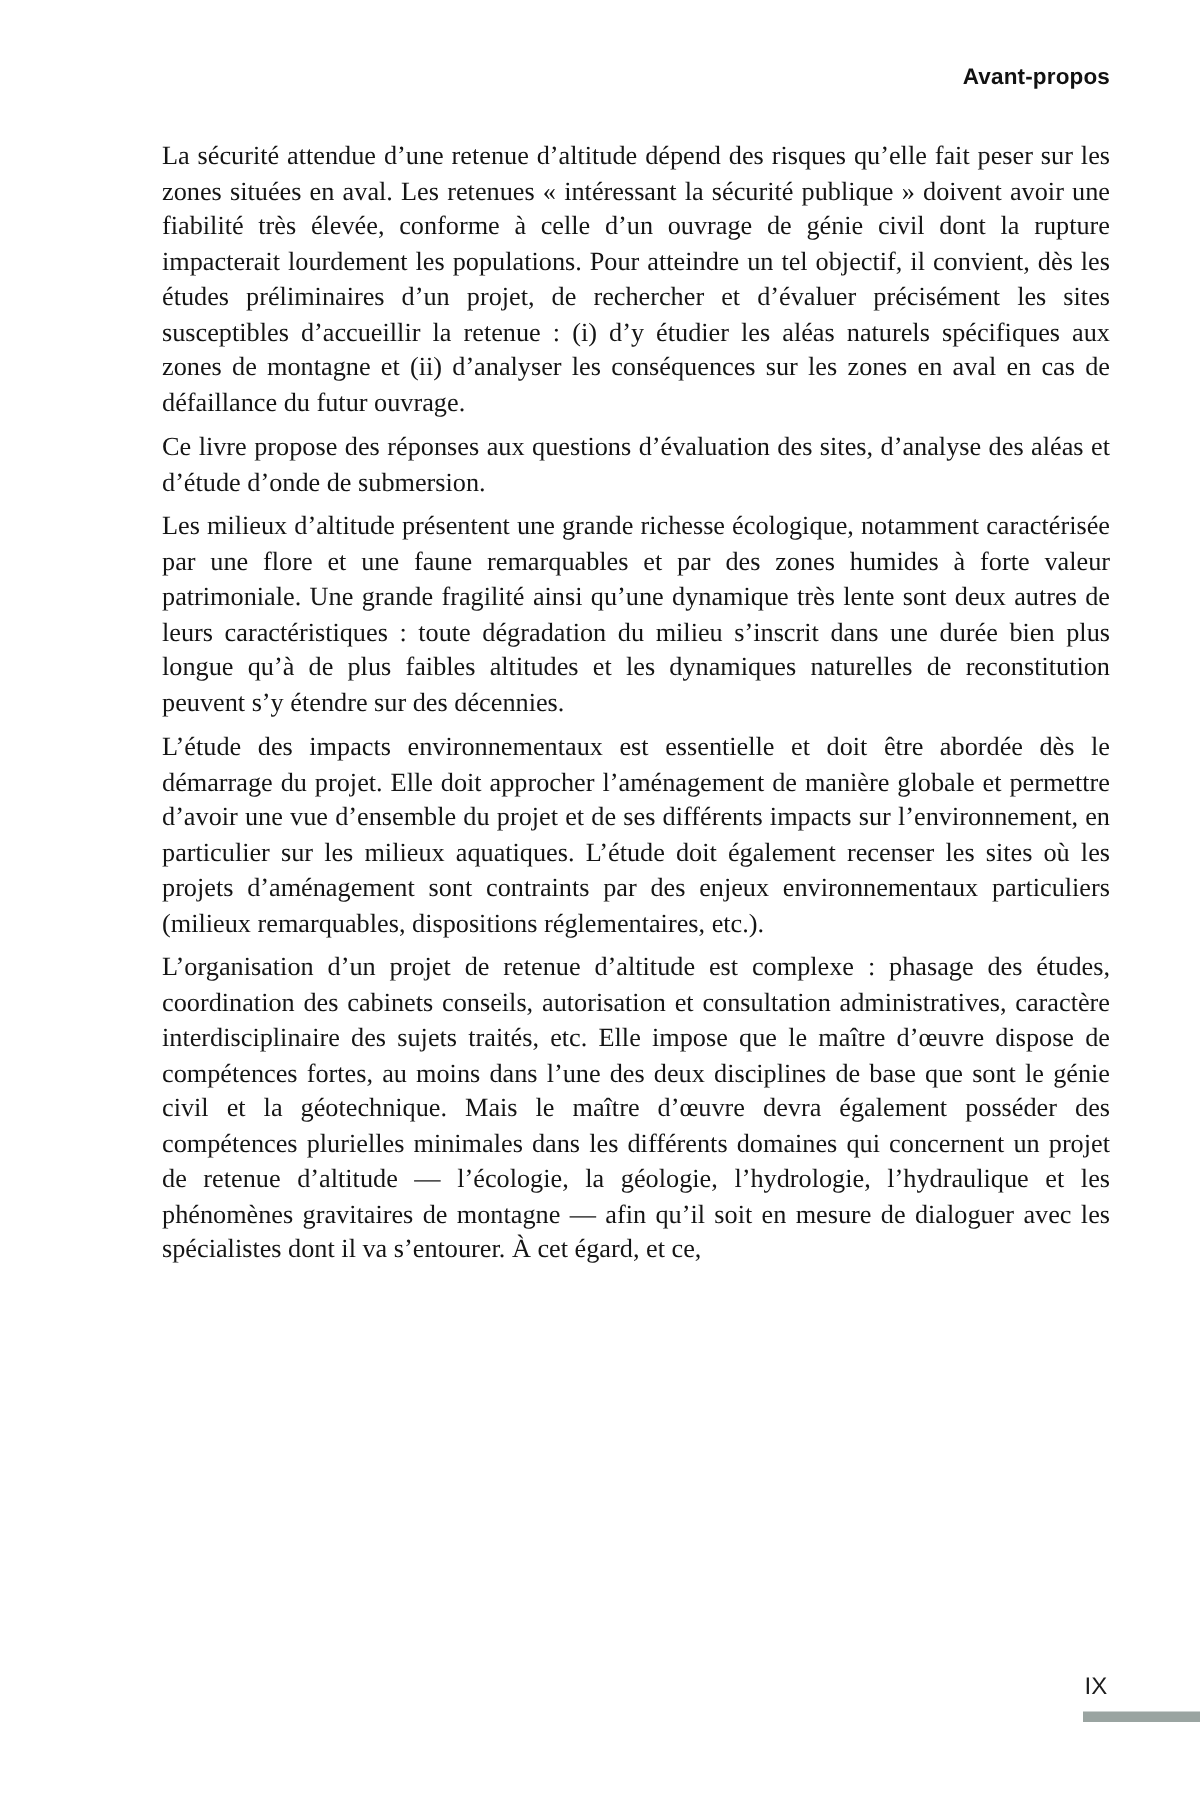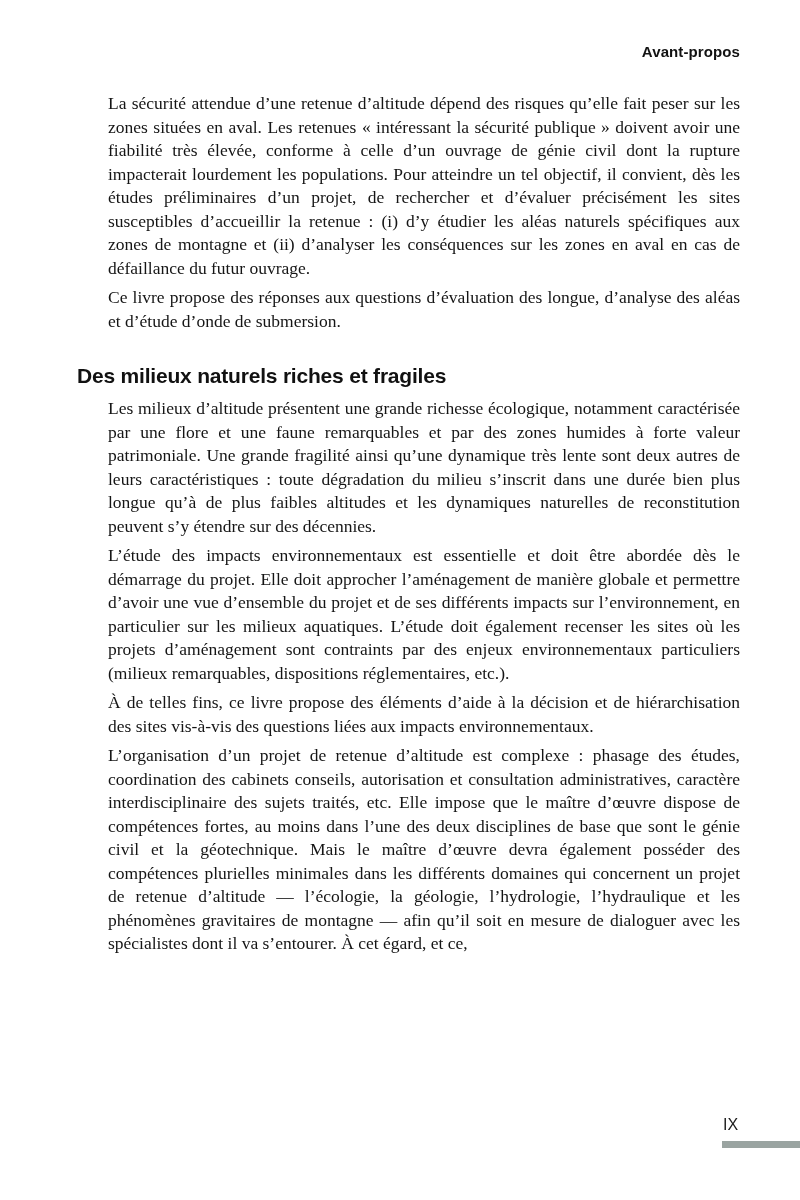--- a/index.html
+++ b/index.html
@@ -68,29 +68,27 @@
 
 <div class="page">
 
   <div class="running-head">Avant-propos</div>
 
   <main class="content">
 
 
     <p class="body">La sécurité attendue d’une retenue d’altitude dépend des risques qu’elle fait peser sur les zones situées en aval. Les retenues « intéressant la sécurité publique » doivent avoir une fiabilité très élevée, conforme à celle d’un ouvrage de génie civil dont la rupture impacterait lourdement les populations. Pour atteindre un tel objectif, il convient, dès les études préliminaires d’un projet, de rechercher et d’évaluer précisément les sites susceptibles d’accueillir la retenue : (i) d’y étudier les aléas naturels spécifiques aux zones de montagne et (ii) d’analyser les conséquences sur les zones en aval en cas de défaillance du futur ouvrage.</p>
 
-    <p class="body">Ce livre propose des réponses aux questions d’évaluation des longue, d’analyse des aléas et d’étude d’onde de submersion.</p>
+    <p class="body">Ce livre propose des réponses aux questions d’évaluation des sites, d’analyse des aléas et d’étude d’onde de submersion.</p>
 
-    <h2 class="section-heading">Des milieux naturels riches et fragiles</h2>
 
     <p class="body">Les milieux d’altitude présentent une grande richesse écologique, notamment caractérisée par une flore et une faune remarquables et par des zones humides à forte valeur patrimoniale. Une grande fragilité ainsi qu’une dynamique très lente sont deux autres de leurs caractéristiques : toute dégradation du milieu s’inscrit dans une durée bien plus longue qu’à de plus faibles altitudes et les dynamiques naturelles de reconstitution peuvent s’y étendre sur des décennies.</p>
 
     <p class="body">L’étude des impacts environnementaux est essentielle et doit être abordée dès le démarrage du projet. Elle doit approcher l’aménagement de manière globale et permettre d’avoir une vue d’ensemble du projet et de ses différents impacts sur l’environnement, en particulier sur les milieux aquatiques. L’étude doit également recenser les sites où les projets d’aménagement sont contraints par des enjeux environnementaux particuliers (milieux remarquables, dispositions réglementaires, etc.).</p>
 
-    <p class="body">À de telles fins, ce livre propose des éléments d’aide à la décision et de hiérarchisation des sites vis-à-vis des questions liées aux impacts environnementaux.</p>
 
 
     <p class="body">L’organisation d’un projet de retenue d’altitude est complexe : phasage des études, coordination des cabinets conseils, autorisation et consultation administratives, caractère interdisciplinaire des sujets traités, etc. Elle impose que le maître d’œuvre dispose de compétences fortes, au moins dans l’une des deux disciplines de base que sont le génie civil et la géotechnique. Mais le maître d’œuvre devra également posséder des compétences plurielles minimales dans les différents domaines qui concernent un projet de retenue d’altitude — l’écologie, la géologie, l’hydrologie, l’hydraulique et les phénomènes gravitaires de montagne — afin qu’il soit en mesure de dialoguer avec les spécialistes dont il va s’entourer. À cet égard, et ce,</p>
 
   </main>
 
   <div class="folio">IX</div>
 
   <div class="folio-bar" style="background-color: rgb(154, 164, 161);"></div>
 

